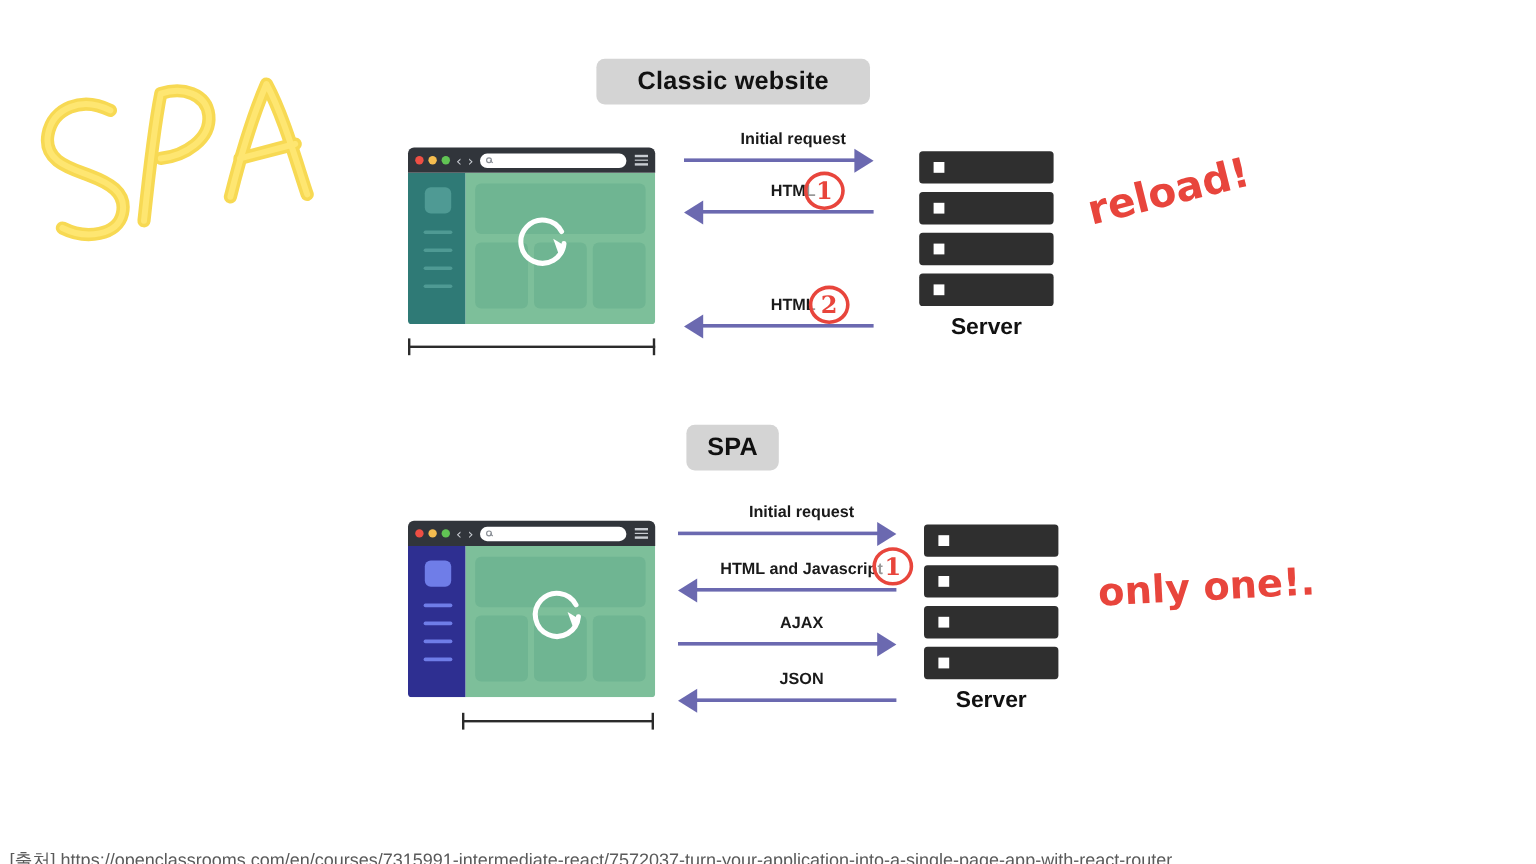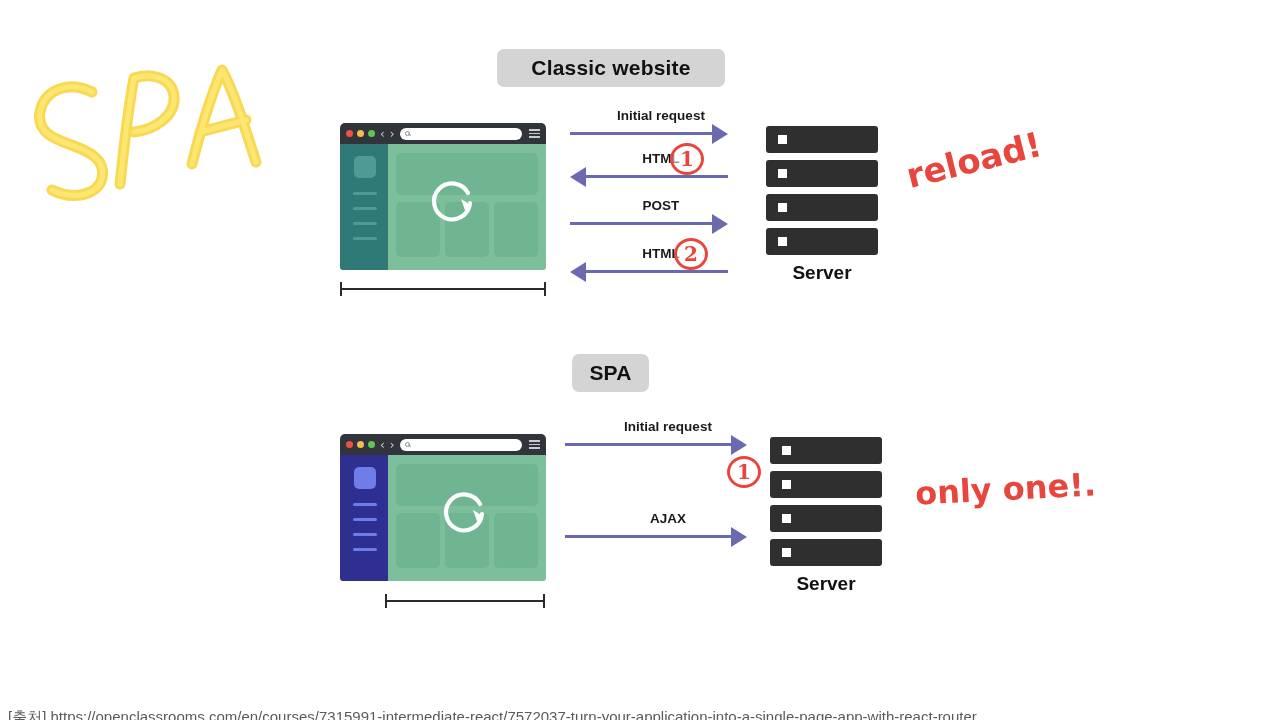--- a/index.html
+++ b/index.html
@@ -210,25 +210,20 @@
   </div>
   <div class="msg left" style="left:570px; top:151px; width:158px;">
     <div class="mlabel">HTML</div>
     <div class="shaft"></div>
       <div class="head"></div>
   </div>
   <div class="circnum" style="left:670px; top:143px;">
     <span>1</span>
   </div>
 
-  <div class="msg right" style="left:570px; top:198px; width:158px;">
-    <div class="mlabel">POST</div>
-    <div class="shaft"></div>
-      <div class="head"></div>
-  </div>
   <div class="msg left" style="left:570px; top:246px; width:158px;">
     <div class="mlabel">HTML</div>
     <div class="shaft"></div>
       <div class="head"></div>
   </div>
   <div class="circnum" style="left:674px; top:238px;">
     <span>2</span>
   </div>
 
   <div class="server" style="left:766px; top:126px;">
@@ -288,29 +283,39 @@
     <div class="cap l"></div>
       <div class="bline"></div>
       <div class="cap r"></div>
   </div>
 
   <div class="msg right" style="left:565px; top:419px; width:182px;">
     <div class="mlabel">Initial request</div>
     <div class="shaft"></div>
       <div class="head"></div>
   </div>
+  <div class="msg left" style="left:565px; top:466px; width:182px;">
+    <div class="mlabel">HTML and Javascript</div>
+    <div class="shaft"></div>
+      <div class="head"></div>
+  </div>
   <div class="circnum" style="left:727px; top:456px;">
     <span>1</span>
   </div>
 
   <div class="msg right" style="left:565px; top:511px; width:182px;">
     <div class="mlabel">AJAX</div>
     <div class="shaft"></div>
       <div class="head"></div>
   </div>
+  <div class="msg left" style="left:565px; top:558px; width:182px;">
+    <div class="mlabel">JSON</div>
+    <div class="shaft"></div>
+      <div class="head"></div>
+  </div>
 
   <div class="server" style="left:770px; top:437px;">
     <div class="rack"></div>
     <div class="rack"></div>
     <div class="rack"></div>
     <div class="rack"></div>
     <div class="server-label">Server</div>
   </div>
 
   <div class="hand" id="ann-only">only one!.</div>

